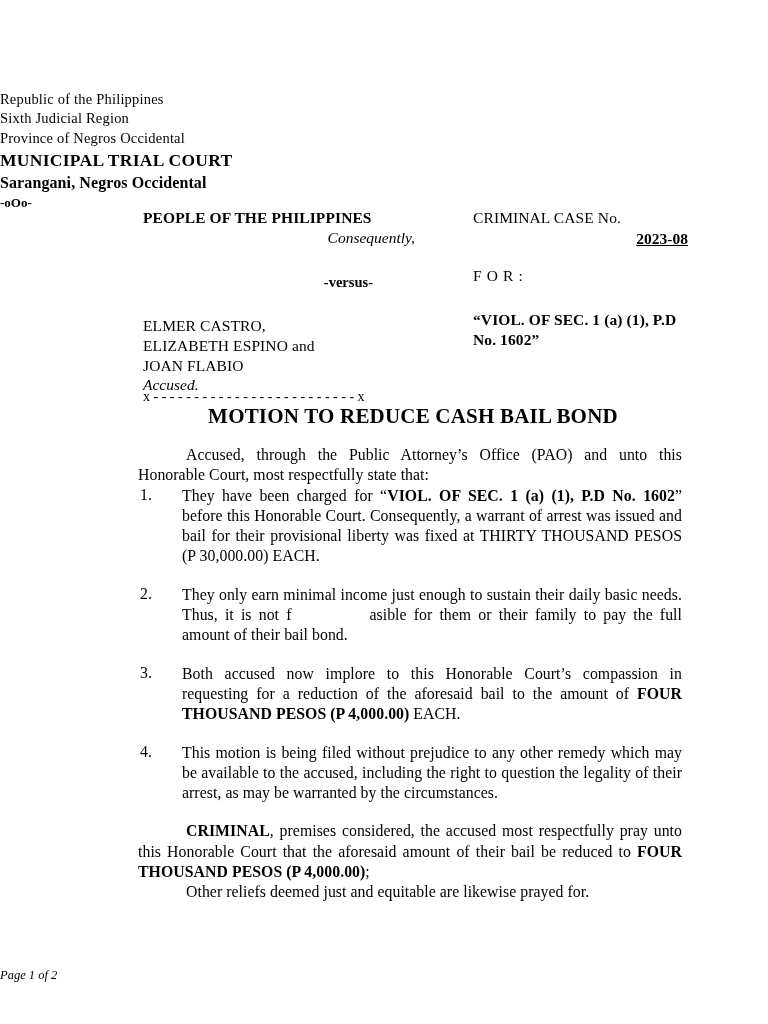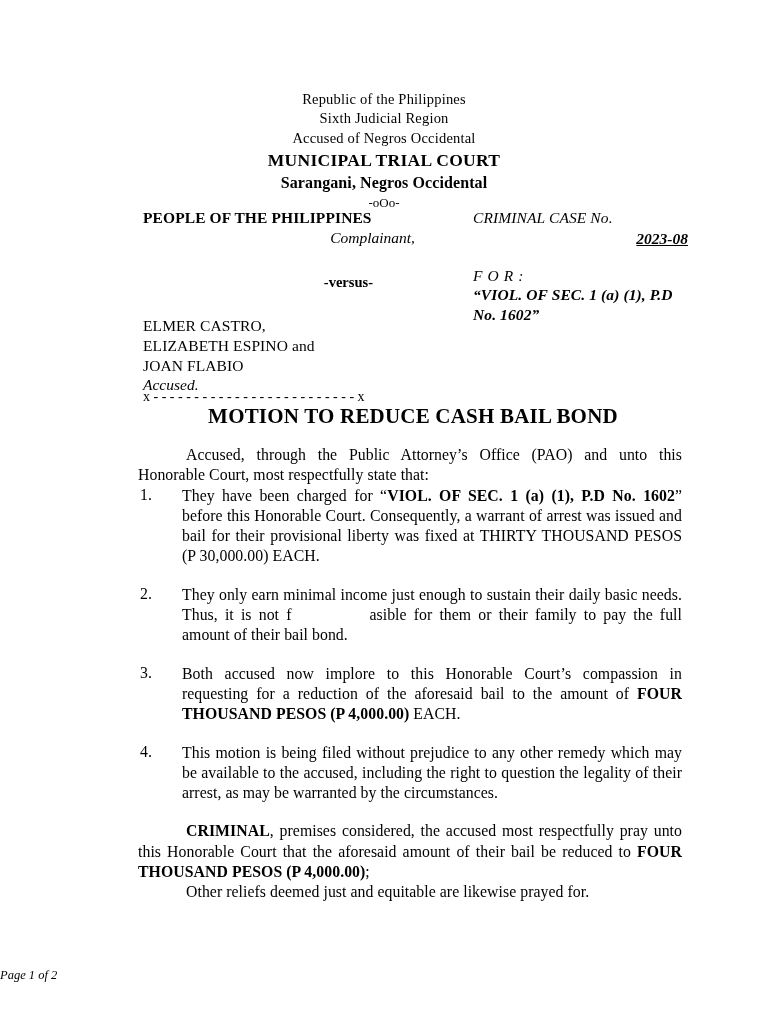--- a/index.html
+++ b/index.html
@@ -23,41 +23,42 @@
     height: 1024px;
     box-sizing: border-box;
   }
 
   
   .court-header {
     position: absolute;
     left: 0;
     right: 0;
     top: 90px;
-    text-align: center;
+    text-align: left;
     line-height: 1.33;
   }
   .court-header .line {
     font-size: 14.5px;
     letter-spacing: 0.2px;
   }
   .court-header .court-name {
     font-size: 17.5px;
     font-weight: bold;
     letter-spacing: 0.3px;
     margin-top: 1px;
   }
   .court-header .court-place {
     font-size: 16px;
     font-weight: bold;
     letter-spacing: 0.1px;
   }
   .court-header .ornament {
     font-size: 13px;
     margin-top: 1px;
+    font-weight: bold;
   }
 
   
   .caption {
     position: absolute;
     left: 143px;
     top: 208px;
     width: 482px;
     height: 170px;
   }
@@ -65,21 +66,20 @@
     position: absolute;
     left: 0;
     top: 0;
     width: 290px;
   }
   .caption-right {
     position: absolute;
     left: 330px;
     top: 0;
     width: 215px;
-    font-style: italic;
   }
 
   .party-name {
     font-size: 15.5px;
     font-weight: bold;
     line-height: 1.28;
     letter-spacing: 0.1px;
   }
   .party-role {
     font-size: 15.5px;
@@ -128,20 +128,21 @@
     text-align: right;
   }
   .for-label {
     font-size: 15.5px;
     margin-top: 17px;
     letter-spacing: 0.6px;
   }
   .charge {
     font-size: 15.5px;
     font-weight: bold;
+    margin-top: 25px;
     line-height: 1.3;
     letter-spacing: 0.1px;
   }
 
   
   .separator {
     position: absolute;
     left: 143px;
     top: 390px;
     width: 285px;
@@ -225,31 +226,31 @@
   }
 </style>
 </head>
 <body>
 
 <div class="page">
 
   <div class="court-header">
     <div class="line">Republic of the Philippines</div>
     <div class="line">Sixth Judicial Region</div>
-    <div class="line">Accused of Negros Occidental</div>
+    <div class="line">Province of Negros Occidental</div>
     <div class="court-name">MUNICIPAL TRIAL COURT</div>
     <div class="court-place">Sarangani, Negros Occidental</div>
     <div class="ornament">-oOo-</div>
   </div>
 
   <div class="caption">
 
     <div class="caption-left">
       <div class="party-name">PEOPLE OF THE PHILIPPINES</div>
-      <div class="party-role">Complainant,</div>
+      <div class="party-role">Consequently,</div>
       <div class="versus">-versus-</div>
 
       <div class="accused-names">
         <div>ELMER CASTRO,</div>
         <div>ELIZABETH ESPINO and</div>
         <div>JOAN FLABIO</div>
       </div>
 
       <div class="accused-role">Accused.</div>
     </div>

